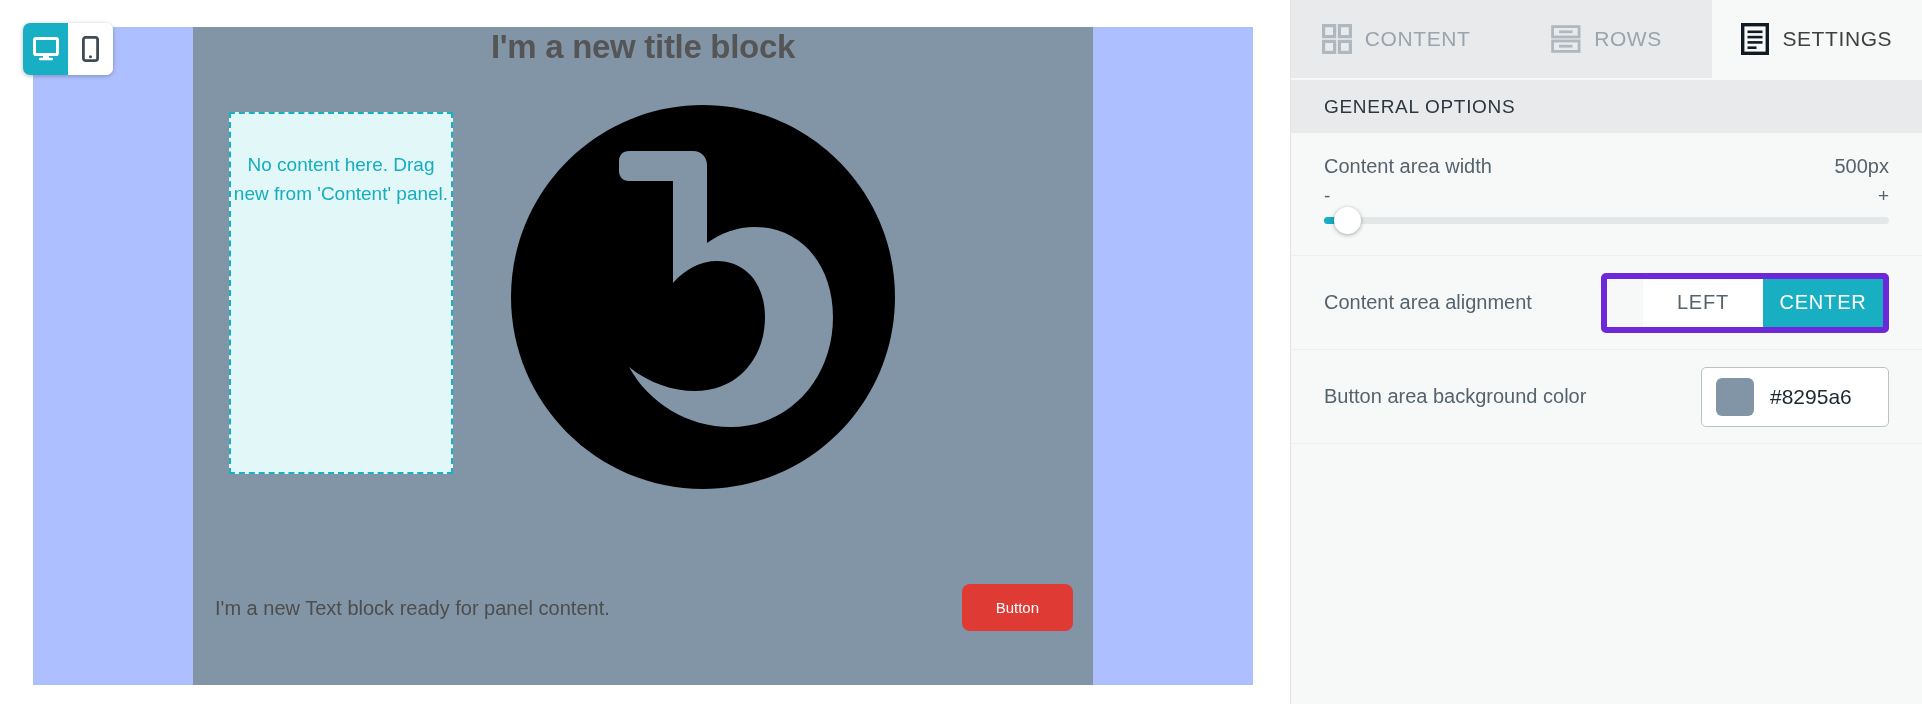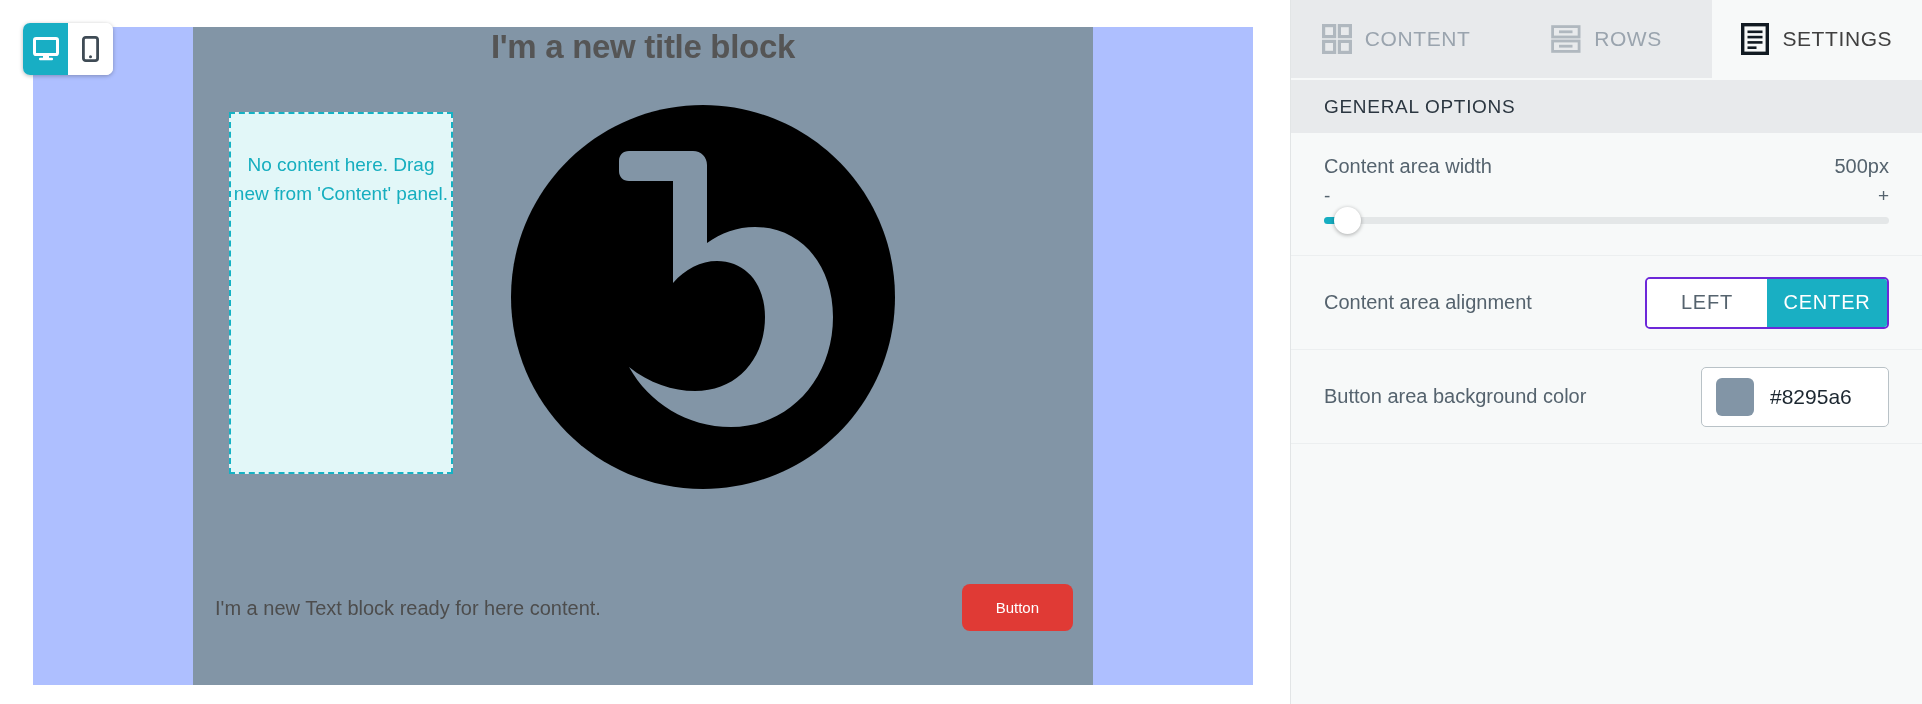--- a/index.html
+++ b/index.html
@@ -241,21 +241,22 @@
     display: flex;
     align-items: center;
     justify-content: space-between;
     height: 94px;
   }
 
   .segmented {
     display: flex;
     border-radius: 5px;
     overflow: hidden;
-    border: 2px solid #6d28d9;
+    border: 6px solid #6d28d9;
+    padding-left: 36px;
   }
   .seg-btn {
     width: 120px;
     height: 48px;
     display: flex;
     align-items: center;
     justify-content: center;
     font-size: 20px;
     letter-spacing: 0.8px;
     background: #ffffff;
@@ -300,21 +301,21 @@
 
       <div class="empty-placeholder">No content here. Drag new from 'Content' panel.</div>
 
       <div class="logo-wrap">
         <svg viewBox="0 0 200 200" xmlns="http://www.w3.org/2000/svg" aria-hidden="true">
           <path fill="#000000" d="M100 4 C47 4 4 47 4 100 C4 153 47 196 100 196 C153 196 196 153 196 100 C196 47 153 4 100 4 Z"></path>
           <path fill="#8295a6" d="M63 27 L95 27 C99 27 102 30 102 34 L102 73 C109 68 117 65 126 65 C149 65 165 84 165 110 C165 141 143 165 114 165 C92 165 73 153 63 135 L63 135 C73 143 85 147 96 147 C117 147 131 131 131 110 C131 93 121 82 107 82 C99 82 91 86 85 93 L85 42 L63 42 C60 42 58 40 58 37 L58 32 C58 29 60 27 63 27 Z"></path>
         </svg>
       </div>
 
-      <div class="text-block">I'm a new Text block ready for here content.</div>
+      <div class="text-block">I'm a new Text block ready for panel content.</div>
 
       <button class="cta-button" style="background: rgb(224, 58, 53);">Button</button>
     </div>
   </div>
 
   <div id="device-toggle">
     <div class="device-btn active">
       <span>
         <svg width="26" height="24" viewBox="0 0 26 24" fill="none" xmlns="http://www.w3.org/2000/svg">
           <rect x="1.5" y="1.5" width="23" height="16" rx="1.6" stroke="#ffffff" stroke-width="3"></rect>

